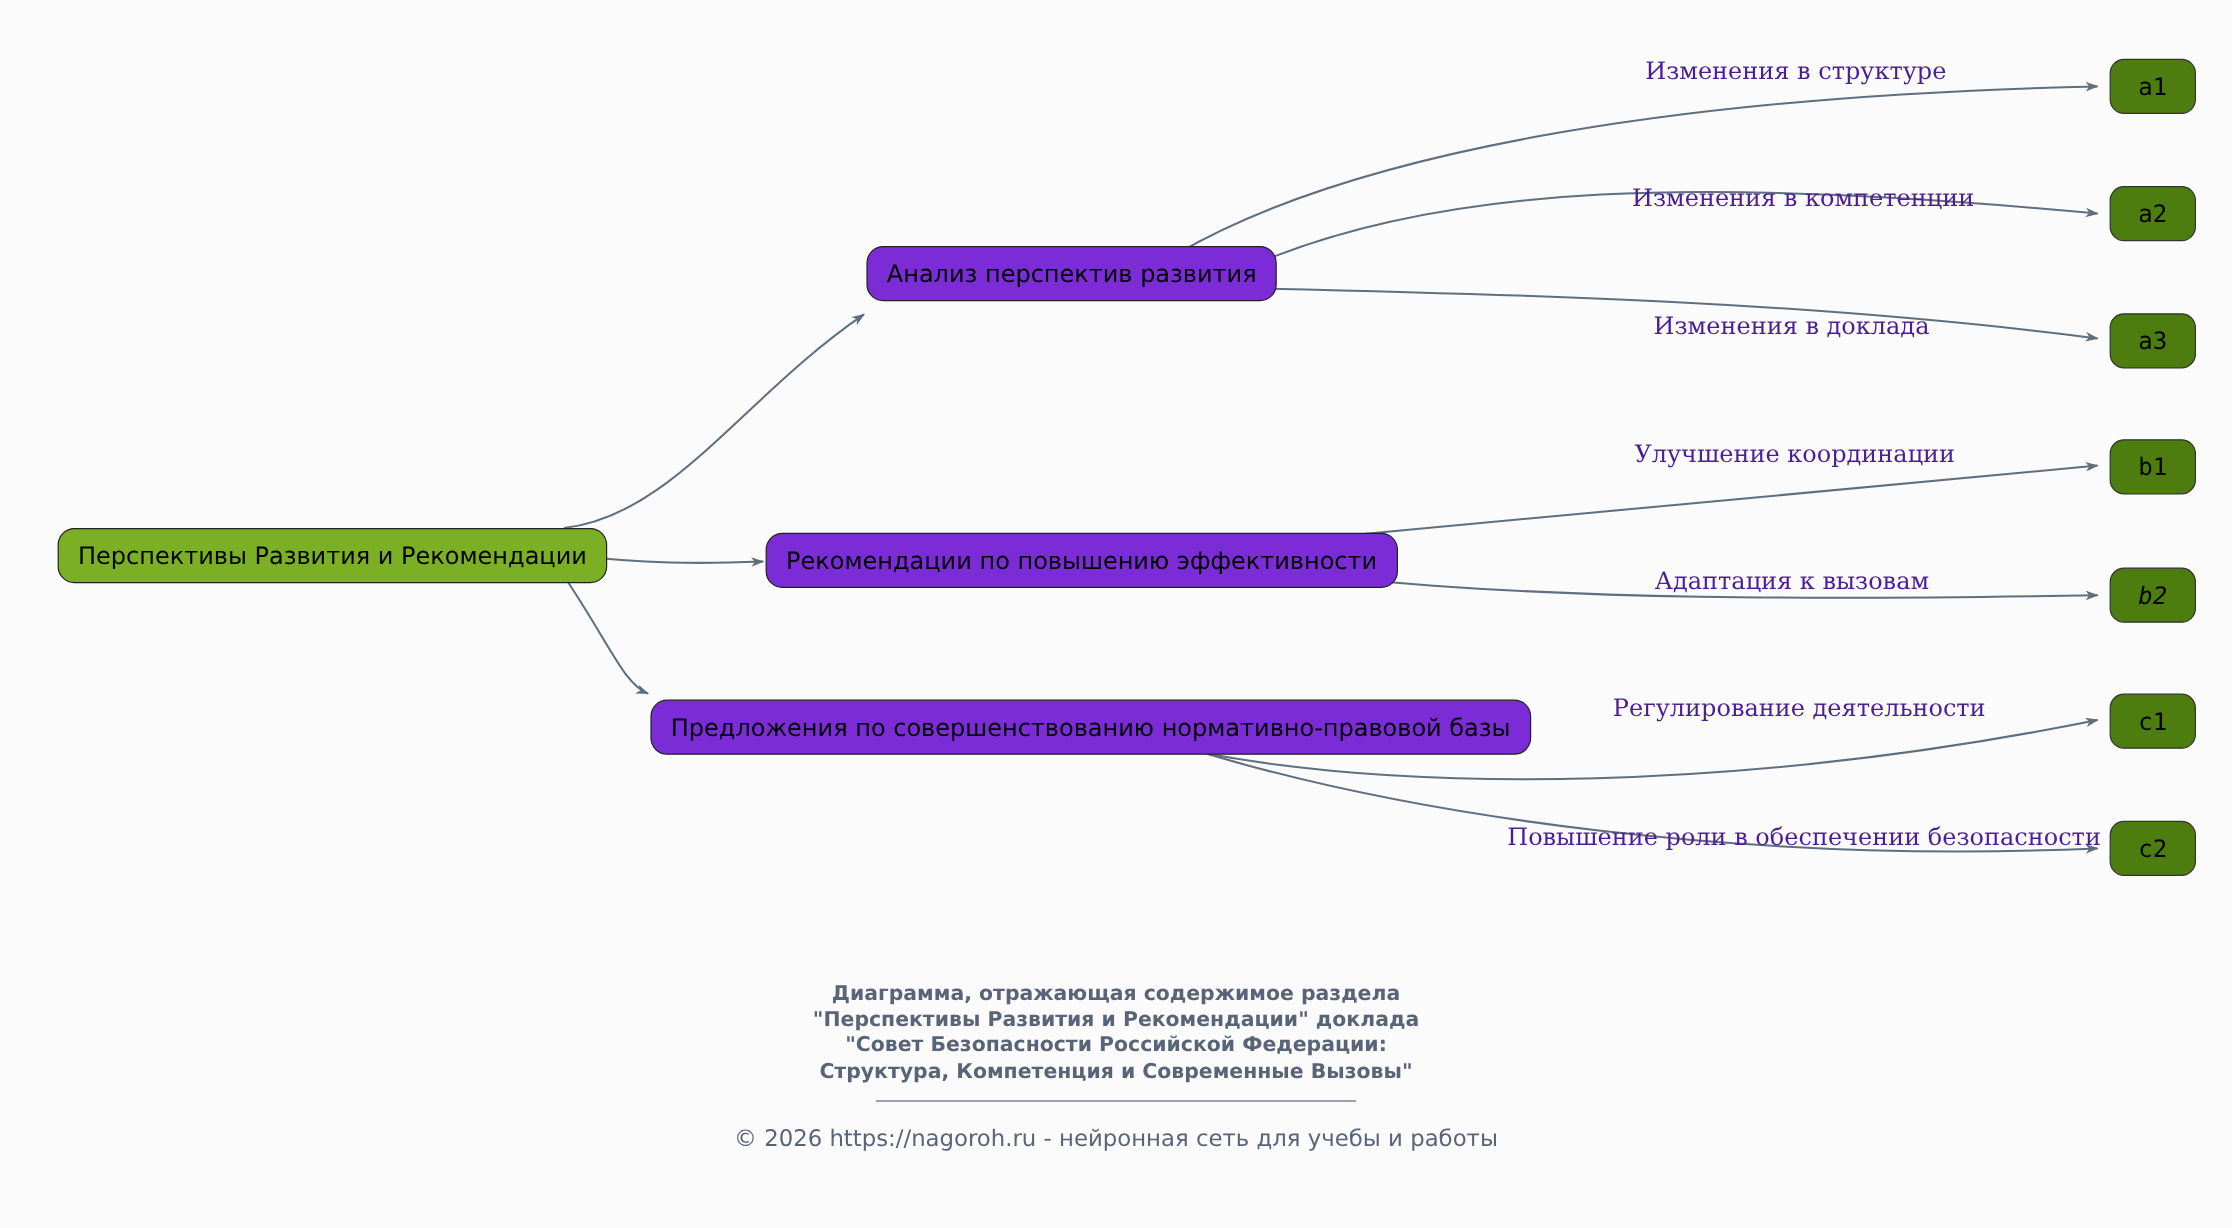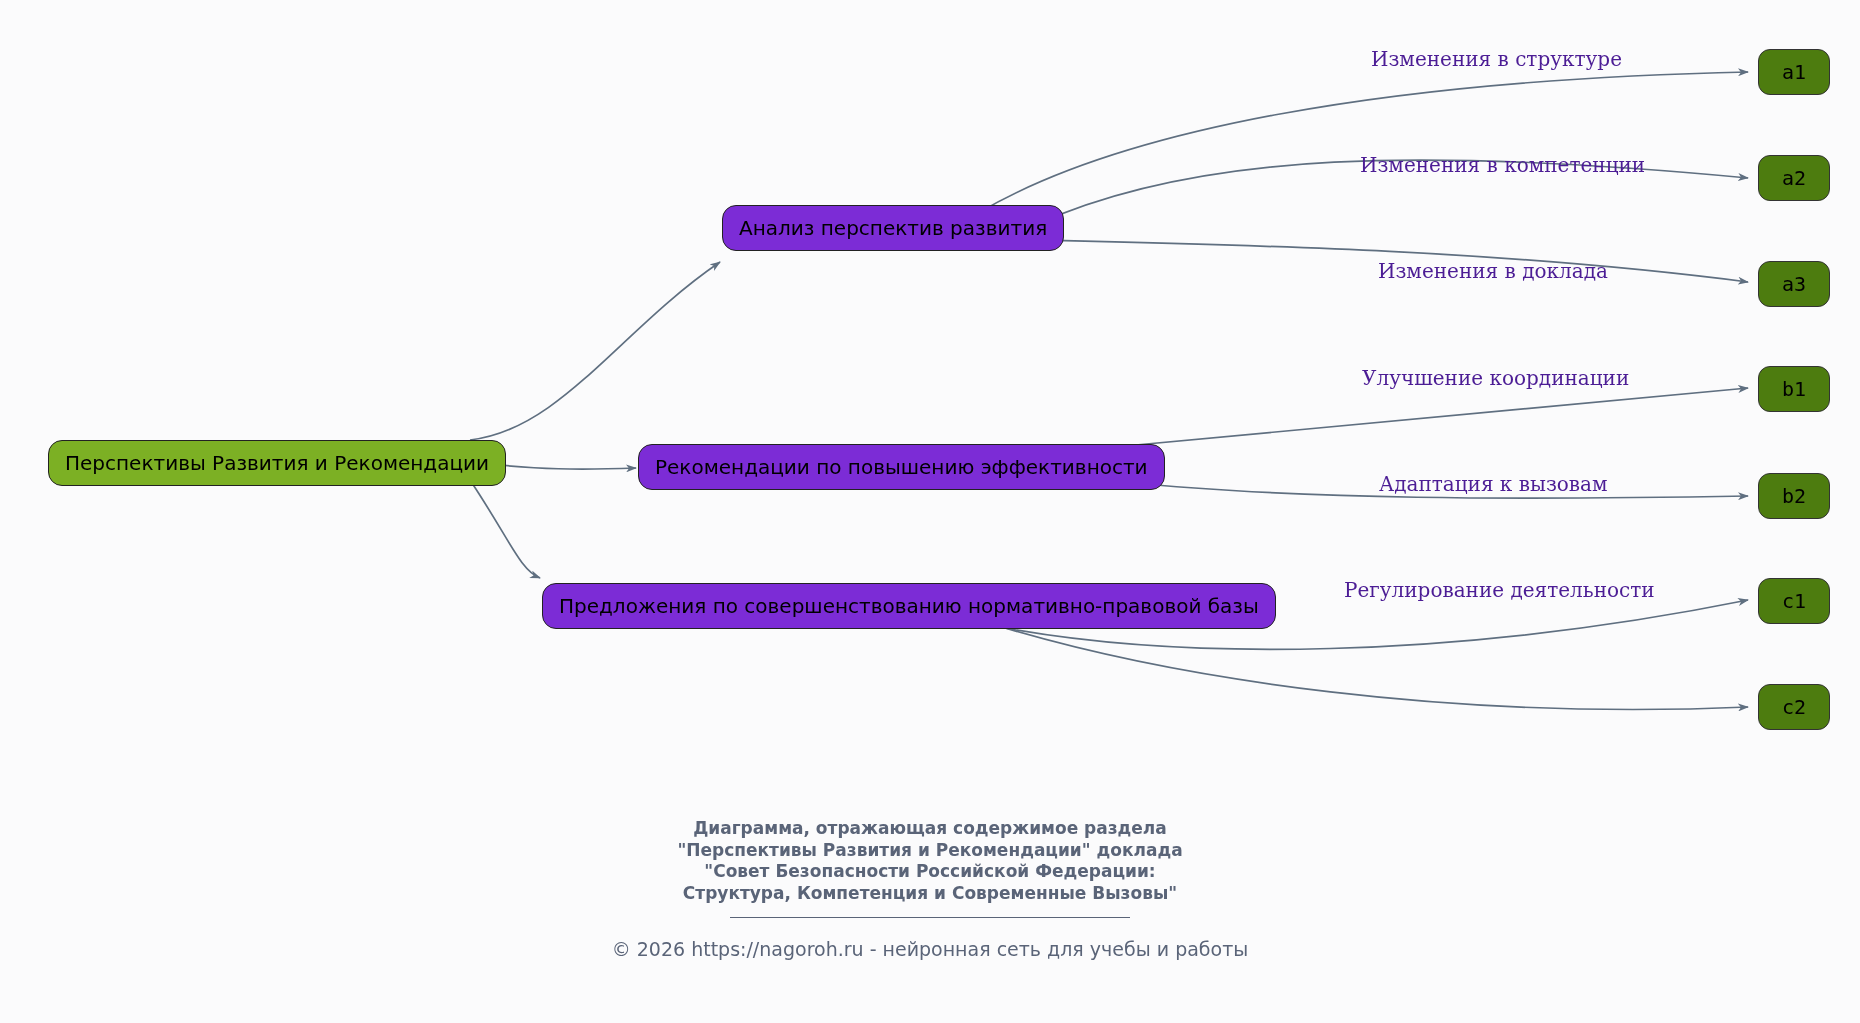--- a/index.html
+++ b/index.html
@@ -148,30 +148,31 @@
   <div class="node node-root" style="left:48px; top:440px;">Перспективы Развития и Рекомендации</div>
 
   <div class="node node-branch" style="left:638px; top:444px;">Рекомендации по повышению эффективности</div>
 
   <div class="node node-branch" style="left:542px; top:583px;">Предложения по совершенствованию нормативно-правовой базы</div>
 
   <div class="node node-leaf" style="left:1758px; top:49px;">a1</div>
   <div class="node node-leaf" style="left:1758px; top:155px;">a2</div>
   <div class="node node-leaf" style="left:1758px; top:261px;">a3</div>
   <div class="node node-leaf" style="left:1758px; top:366px;">b1</div>
-  <div class="node node-leaf" style="left:1758px; top:473px;">b2</div>
+  <div class="node node-leaf" style="left:1758px; top:473px;font-style:italic;">b2</div>
   <div class="node node-leaf" style="left:1758px; top:578px;border-radius:12px;">c1</div>
   <div class="node node-leaf" style="left:1758px; top:684px;">c2</div>
 
   <div class="edge-label" style="left:1371px; top:47px;">Изменения в структуре</div>
   <div class="edge-label" style="left:1360px; top:153px;">Изменения в компетенции</div>
   <div class="edge-label" style="left:1378px; top:259px;">Изменения в доклада</div>
   <div class="edge-label" style="left:1362px; top:366px;">Улучшение координации</div>
   <div class="edge-label" style="left:1379px; top:472px;">Адаптация к вызовам</div>
   <div class="edge-label" style="left:1344px; top:578px;">Регулирование деятельности</div>
+  <div class="edge-label" style="left:1256px; top:685px;">Повышение роли в обеспечении безопасности</div>
 
   <div id="caption-block">
     <div class="caption-line">Диаграмма, отражающая содержимое раздела</div>
     <div class="caption-line">"Перспективы Развития и Рекомендации" доклада</div>
     <div class="caption-line">"Совет Безопасности Российской Федерации:</div>
     <div class="caption-line">Структура, Компетенция и Современные Вызовы"</div>
   </div>
 
   <div id="footer-divider"></div>
 

